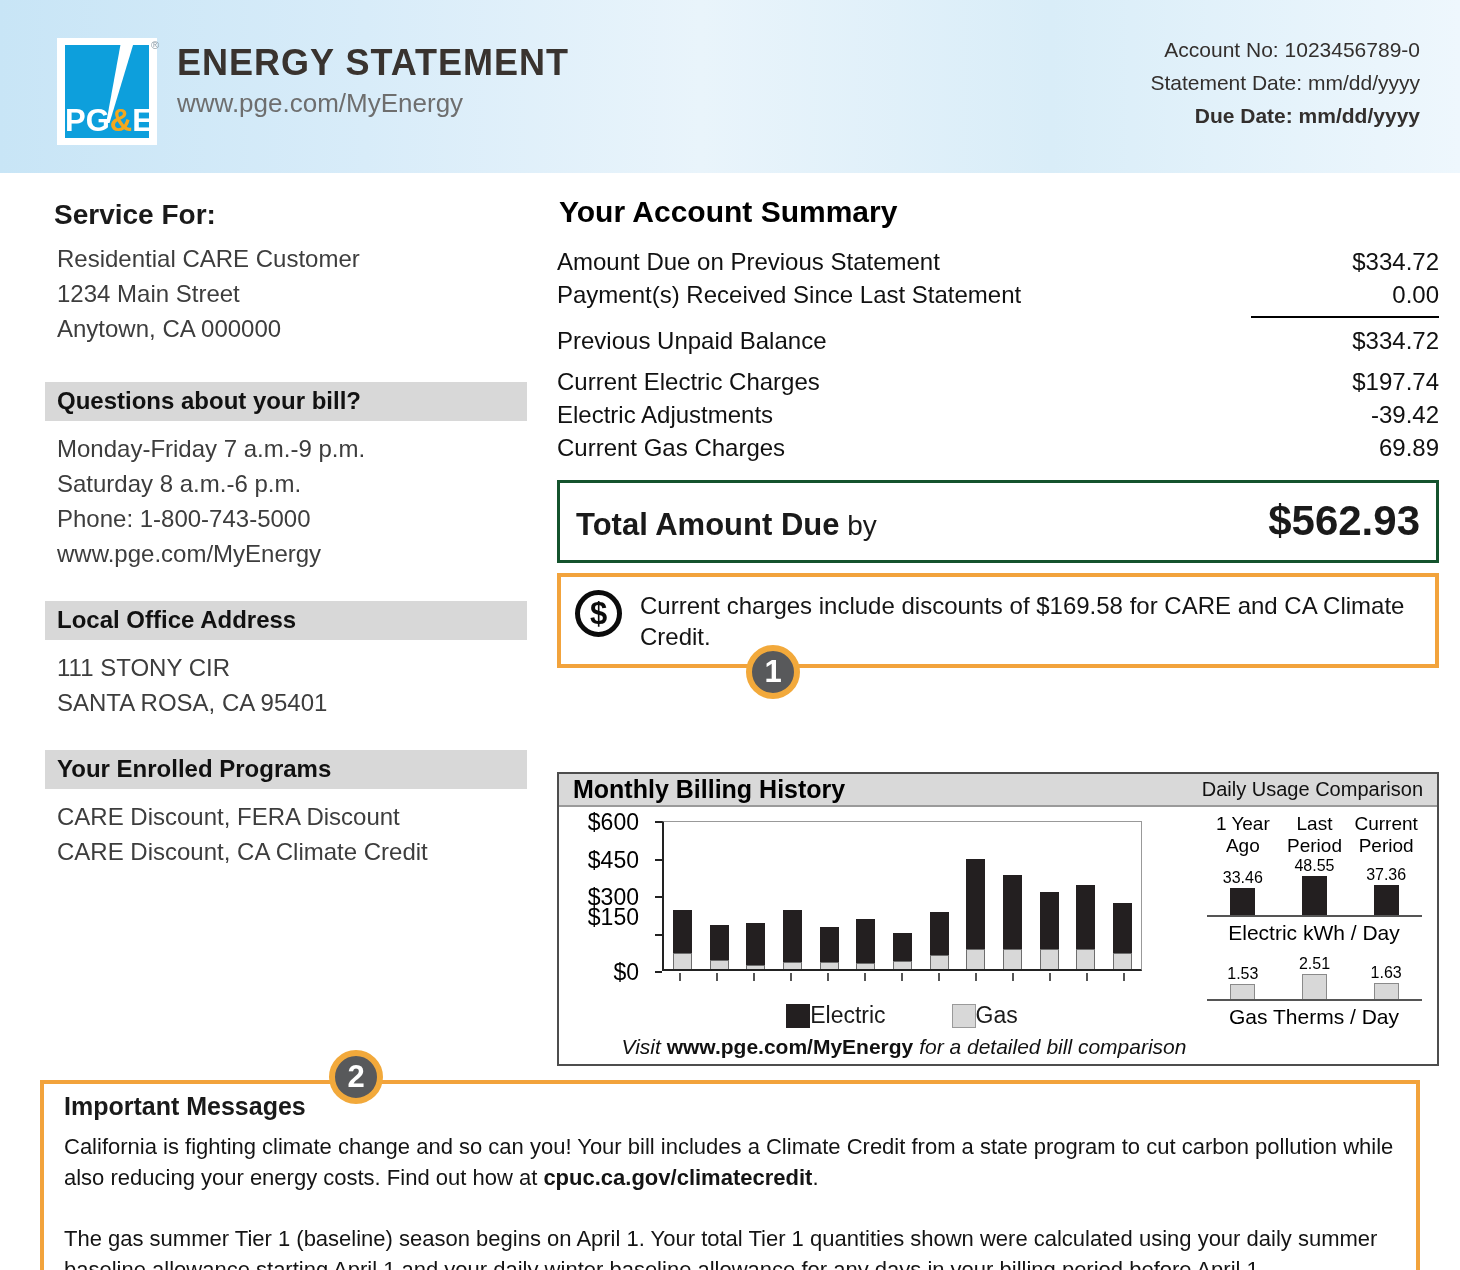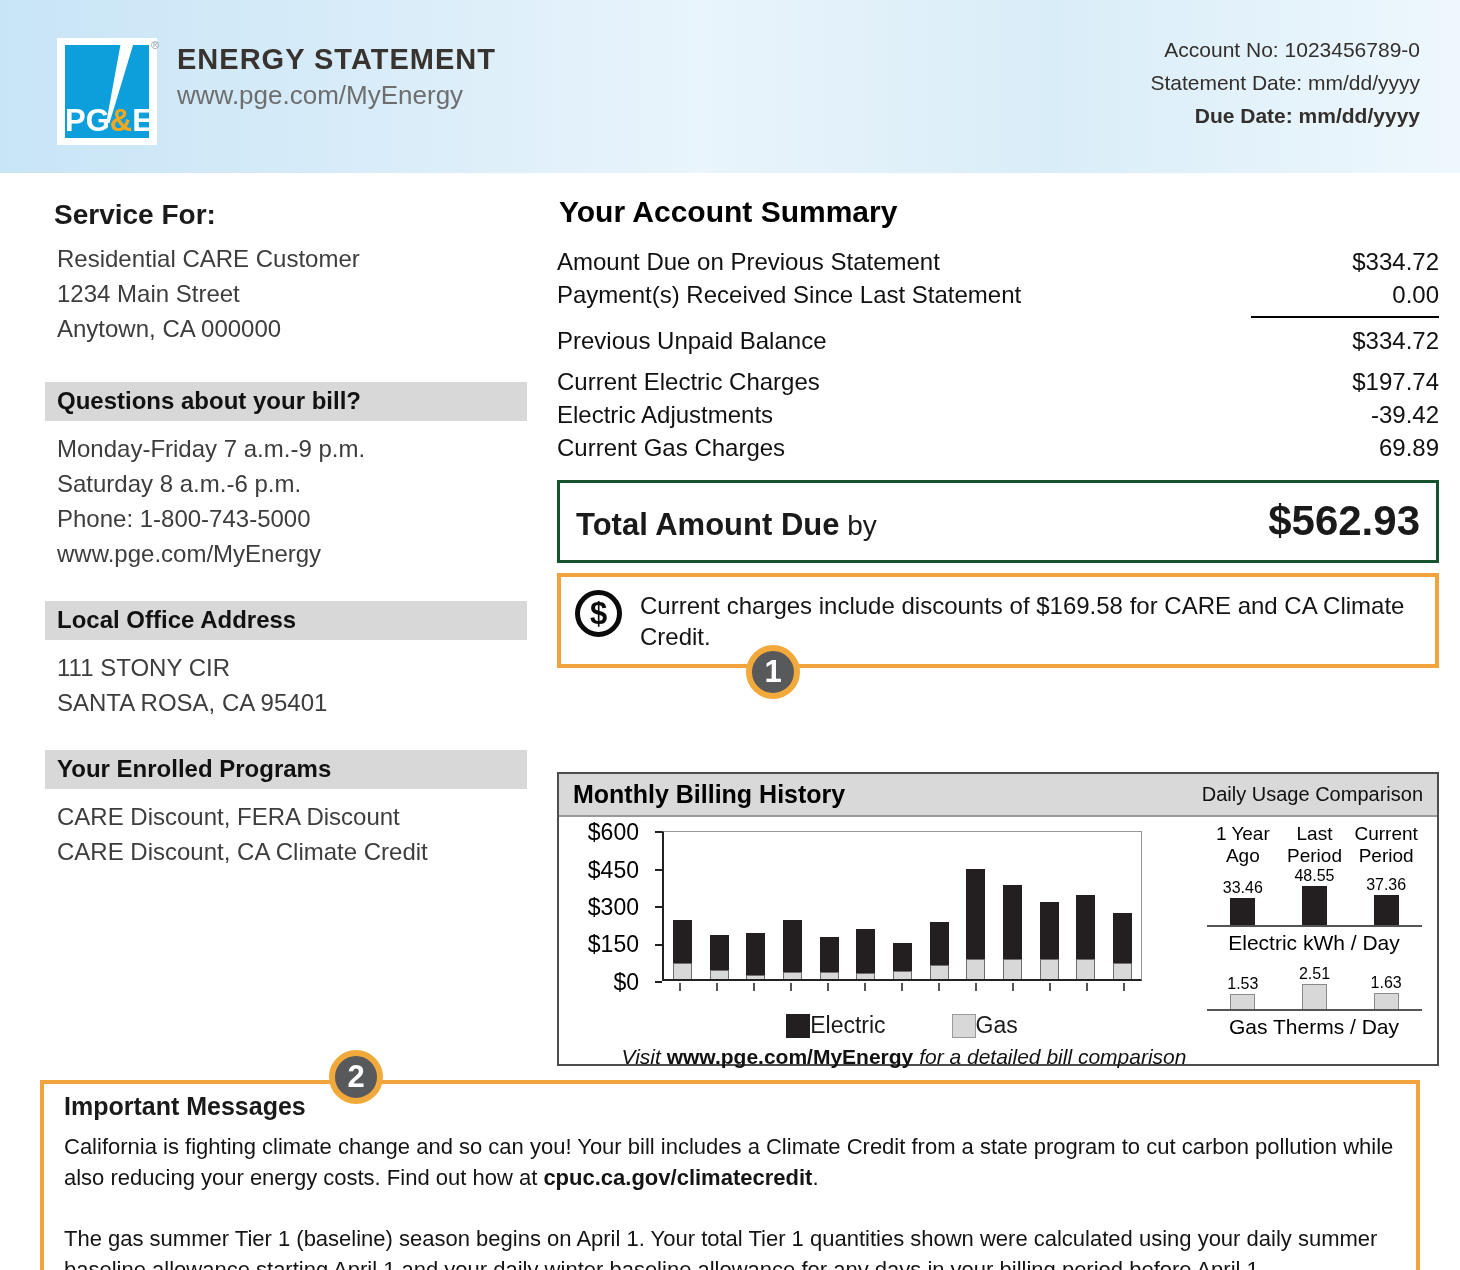--- a/index.html
+++ b/index.html
@@ -8,21 +8,21 @@
 
   
   .topbar { height:173px; width:100%; background:linear-gradient(90deg,#c8e5f6 0%,#d8ecf9 25%,#e9f4fb 48%,#d9edf8 72%,#eef7fd 100%); display:flex; align-items:flex-start; padding:38px 40px 0 57px; }
   .logo-box { width:100px; height:107px; background:#fff; padding:7px 8px; position:relative; flex:0 0 auto; }
   .logo-reg { position:absolute; top:1px; right:-2px; font-size:11px; color:#8a9aa5; }
   .logo-inner { width:100%; height:100%; background:#0d9fdc; position:relative; overflow:hidden; }
   .logo-bolt { position:absolute; left:0; top:0; width:100%; height:100%; background:#fff; clip-path:polygon(66% 0%, 81% 0%, 53% 84%, 49% 84%); }
   .logo-word { position:absolute; left:0; right:0; bottom:2px; text-align:center; font-weight:700; font-size:31px; color:#fff; letter-spacing:0px; line-height:1; }
   .logo-word .amp { color:#f5a81c; }
   .title-block { margin-left:20px; padding-top:6px; }
-  .main-title { font-size:29px; font-weight:700; color:#39332f; letter-spacing:1px; line-height:1.05; }
+  .main-title { font-size:36px; font-weight:700; color:#39332f; letter-spacing:1px; line-height:1.05; }
   .main-url { font-size:26px; color:#6e6e6e; margin-top:6px; }
   .account-block { margin-left:auto; text-align:right; padding-top:0px; font-size:21px; color:#332f2d; }
   .account-block .row { margin-bottom:9px; white-space:nowrap; }
   .account-block .row.bold { font-weight:700; }
 
   
   .main { display:flex; padding:22px 40px 0 45px; gap:30px; }
   .left-col { width:482px; flex:0 0 auto; }
   .right-col { flex:1; }
 
@@ -45,21 +45,21 @@
   
   .callout { border:4px solid #f2a33c; margin-top:10px; padding:10px 14px 12px; display:flex; gap:18px; position:relative; min-height:74px; }
   .dollar-icon { width:47px; height:47px; border:5px solid #0b0b0b; border-radius:50%; display:flex; align-items:center; justify-content:center; font-size:31px; font-weight:800; color:#0b0b0b; flex:0 0 auto; margin-top:3px; }
   .callout-text { font-size:24px; line-height:31px; color:#141414; padding-top:3px; }
   .num-badge { position:absolute; width:54px; height:54px; background:#58595b; border:6px solid #f2a93b; border-radius:50%; color:#fff; font-size:31px; font-weight:700; display:flex; align-items:center; justify-content:center; z-index:5; }
   .badge-1 { left:185px; bottom:-35px; }
   .badge-2 { left:285px; top:-34px; }
 
   
   .panel { border:2px solid #4d4d4d; margin-top:104px; height:294px; }
-  .panel-head { background:#d9d9d9; height:43px; display:flex; align-items:center; justify-content:space-between; padding:0 14px; border-bottom:2px solid #9a9a9a; }
+  .panel-head { background:#d9d9d9; height:33px; display:flex; align-items:center; justify-content:space-between; padding:0 14px; border-bottom:2px solid #9a9a9a; }
   .panel-title { font-size:25px; font-weight:700; color:#000; }
   .panel-right-title { font-size:20px; color:#111; }
   .panel-body { display:flex; height:247px; }
   .chart-wrap { width:610px; position:relative; flex:0 0 auto; }
   .plot { position:absolute; left:103px; top:14px; width:480px; height:150px; border-top:1px solid #999; border-right:1px solid #999; border-left:2px solid #222; border-bottom:2px solid #222; display:flex; align-items:flex-end; justify-content:space-around; }
   .bar-stack { display:flex; flex-direction:column; justify-content:flex-end; width:19px; }
   .seg.elec { background:#231f20; }
   .seg.gas { background:#d8d8d8; border:1px solid #6e6e6e; border-bottom:none; }
   .ylab { position:absolute; right:100%; margin-right:25px; width:80px; text-align:right; font-size:23px; color:#000; white-space:nowrap; }
   .ytick { position:absolute; left:-9px; width:7px; height:2px; background:#222; }
@@ -244,21 +244,21 @@
                 <div class="bar-stack">
                   <div class="seg elec" style="height: 50.5px;"></div>
                   <div class="seg gas" style="height: 15.75px;"></div>
                 </div>
                 <div class="ylab" style="top: -13px;">$600</div>
                 <div class="ytick" style="top: -1px;"></div>
                 <div class="ylab" style="top: 24.5px;">$450</div>
                 <div class="ytick" style="top: 36.5px;"></div>
                 <div class="ylab" style="top: 62px;">$300</div>
                 <div class="ytick" style="top: 74px;"></div>
-                <div class="ylab" style="top: 99px;">$150</div>
+                <div class="ylab" style="top: 82px;">$150</div>
                 <div class="ytick" style="top: 111.5px;"></div>
                 <div class="ylab" style="top: 137px;">$0</div>
                 <div class="ytick" style="top: 149px;"></div>
               </div>
             <div class="xticks" id="xticks">
                 <div class="xtick"></div>
                 <div class="xtick"></div>
                 <div class="xtick"></div>
                 <div class="xtick"></div>
                 <div class="xtick"></div>

